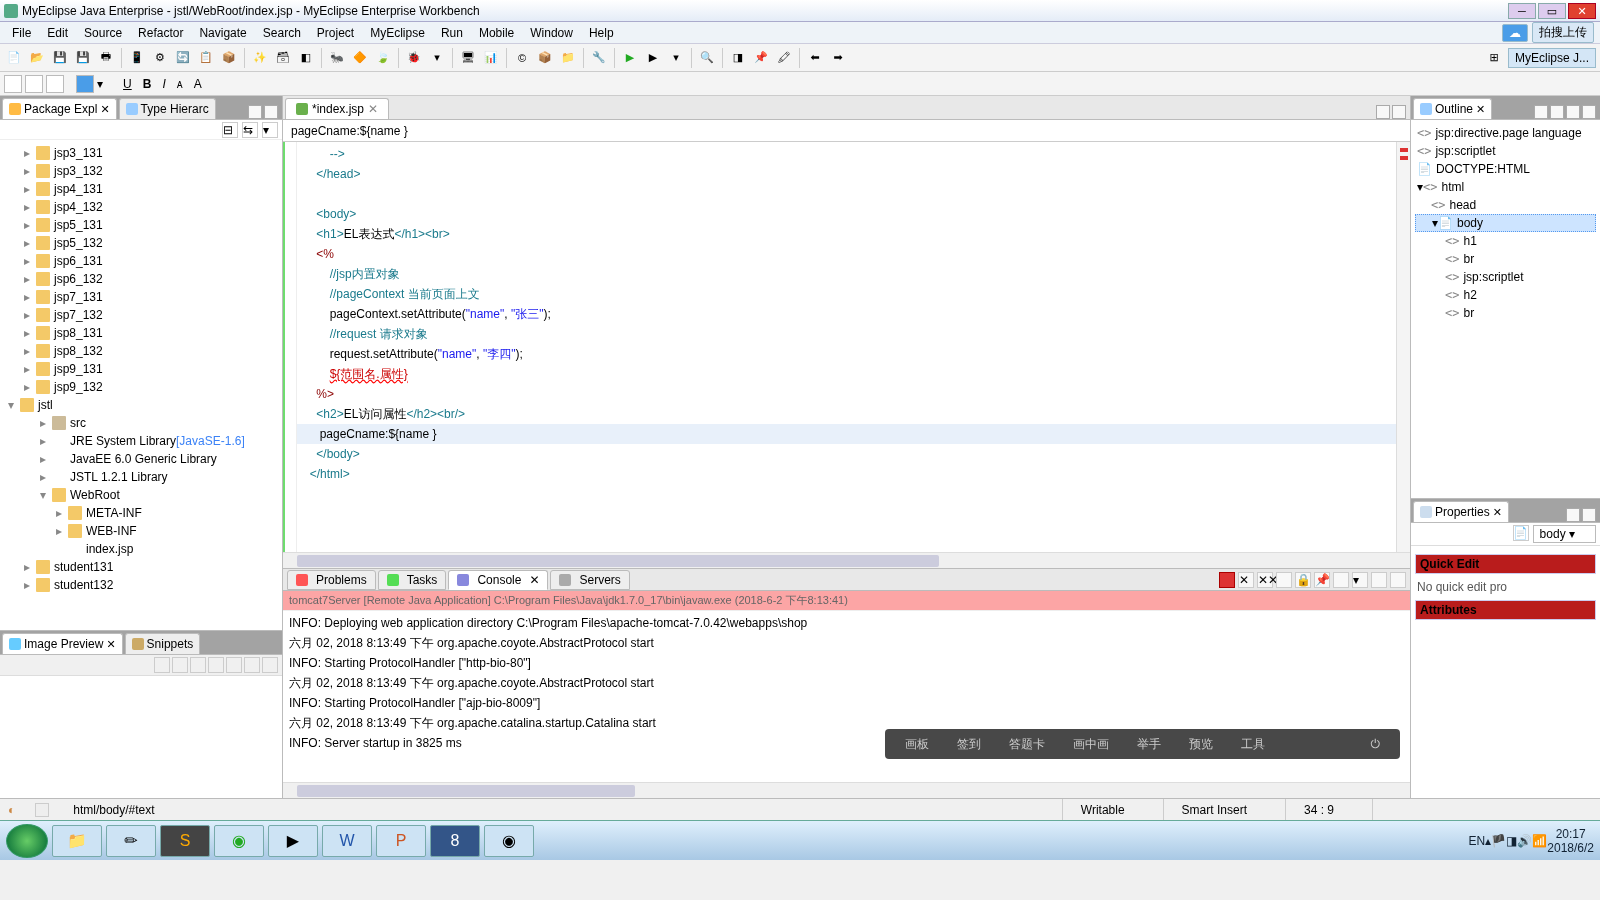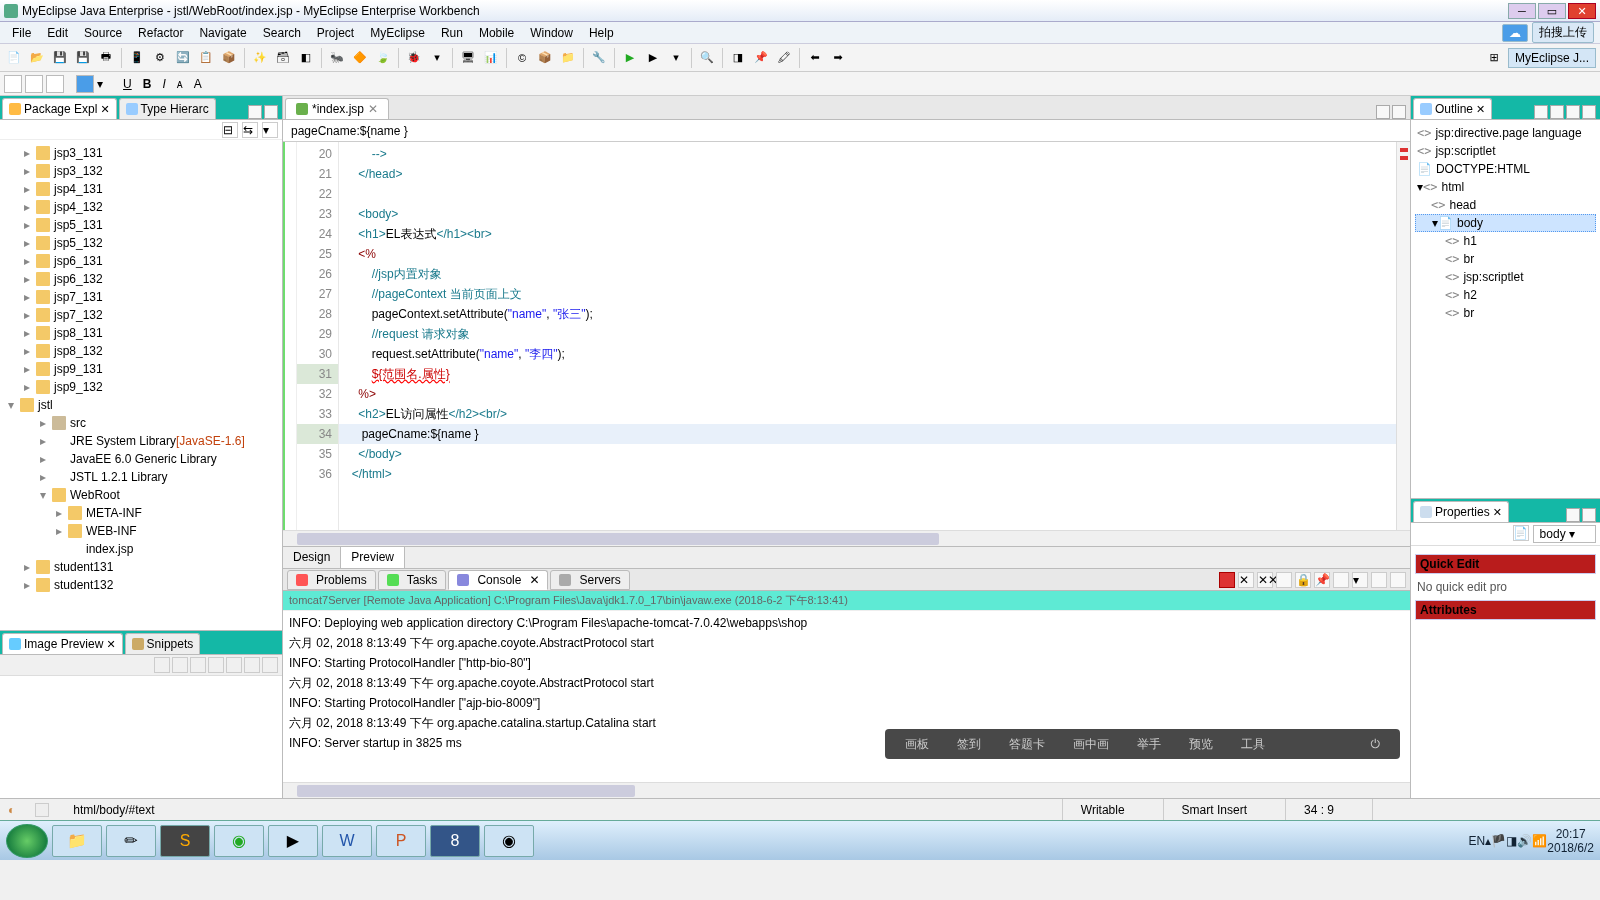--- a/index.html
+++ b/index.html
@@ -21,33 +21,33 @@
 .toolbar .tb { width: 20px; height: 20px; border: 1px solid transparent; border-radius: 2px; display: inline-flex; align-items: center; justify-content: center; cursor: pointer; font-size: 11px; }
 .toolbar .sep { width: 1px; height: 20px; background: #ccc; margin: 0 2px; }
 .toolbar2 { height: 24px; background: #f4f4f4; border-bottom: 1px solid #ccc; display: flex; align-items: center; padding: 0 4px; gap: 3px; }
 .toolbar2 .tb2 { width: 18px; height: 18px; border: 1px solid #bbb; background: #fff; }
 
 .workbench { display: flex; height: 702px; }
 .left { width: 283px; display: flex; flex-direction: column; border-right: 1px solid #bbb; }
 .center { flex: 1; display: flex; flex-direction: column; }
 .right { width: 190px; border-left: 1px solid #bbb; display: flex; flex-direction: column; background: #fff; }
 
-.view-tabs { height: 24px; background: #14b8a6; display: flex; align-items: flex-end; border-bottom: 1px solid #bbb; padding-top: 2px; }
+.view-tabs { height: 24px; background: #a3a3a3; display: flex; align-items: flex-end; border-bottom: 1px solid #bbb; padding-top: 2px; }
 .view-tab { padding: 3px 6px; border: 1px solid #bbb; border-bottom: none; background: #fff; margin-left: 2px; border-radius: 3px 3px 0 0; font-size: 11px; display: flex; align-items: center; gap: 3px; cursor: pointer; }
 .view-tab.inactive { background: #eee; }
 .view-tab .vi { width: 12px; height: 12px; background: #fb4; border-radius: 2px; }
 .view-mini { margin-left: auto; display: flex; gap: 2px; padding-right: 4px; }
 .view-mini span { width: 14px; height: 14px; border: 1px solid #aaa; background: #f8f8f8; cursor: pointer; }
 
 .tree { flex: 1; overflow: auto; background: #fff; padding: 4px 0; }
 .tree-row { display: flex; align-items: center; height: 18px; padding-left: 8px; cursor: pointer; }
 .tree-row .ti { width: 14px; height: 14px; margin-right: 4px; font-size: 10px; text-align: center; line-height: 14px; }
 .tree-row .folder { background: #f4c968; border-radius: 1px; }
 .tree-row .pkg { background: #cb9; border-radius: 1px; }
-.tree-row .lib { color: #c2410c; }
+.tree-row .lib { color: #3b82f6; }
 .indent1 { padding-left: 24px; } .indent2 { padding-left: 40px; } .indent3 { padding-left: 56px; }
 
 .img-preview { height: 168px; border-top: 1px solid #bbb; display: flex; flex-direction: column; }
 .ipv-body { flex: 1; background: #fff; overflow: auto; }
 .ipv-toolbar { display: flex; gap: 2px; padding: 2px 4px; border-bottom: 1px solid #ddd; justify-content: flex-end; }
 .ipv-toolbar span { width: 16px; height: 16px; border: 1px solid #ccc; }
 
 .editor-tabs { height: 24px; background: #e8e8e8; display: flex; align-items: flex-end; border-bottom: 1px solid #bbb; }
 .editor-tab { padding: 3px 10px; border: 1px solid #bbb; border-bottom: none; background: #fff; margin-left: 2px; border-radius: 3px 3px 0 0; display: flex; align-items: center; gap: 4px; cursor: pointer; }
 .editor-tab .ei { width: 12px; height: 12px; background: #6ab04c; border-radius: 2px; }
@@ -72,21 +72,21 @@
 .hscroll .thumb { position: absolute; left: 14px; top: 2px; height: 12px; width: 57%; background: #ccd; border-radius: 2px; }
 
 .bottom-views { height: 230px; border-top: 1px solid #bbb; display: flex; flex-direction: column; }
 .bv-tabs { height: 22px; background: #e8e8e8; display: flex; align-items: center; border-bottom: 1px solid #bbb; padding-left: 4px; gap: 2px; }
 .bv-tab { padding: 2px 8px; border: 1px solid #bbb; background: #eee; border-radius: 3px 3px 0 0; display: flex; gap: 8px; align-items: center; cursor: pointer; }
 .bv-tab.active { background: #fff; border-bottom-color: #fff; }
 .bv-tab .bi { width: 12px; height: 12px; border-radius: 2px; }
 .bv-tabs .btns { margin-left: auto; display: flex; gap: 3px; padding-right: 4px; }
 .bv-tabs .btns span { width: 16px; height: 16px; border: 1px solid #ccc; background: #f8f8f8; cursor: pointer; }
 .bv-tabs .btns .stop { background: #d33; border-color: #a00; }
-.console-desc { padding: 2px 6px; color: #666; font-size: 11px; background: #5eead4; border-bottom: 1px solid #eee; }
+.console-desc { padding: 2px 6px; color: #666; font-size: 11px; background: #fca5a5; border-bottom: 1px solid #eee; }
 .console-out { flex: 1; background: #fff; font-family: Consolas, monospace; font-size: 14px; padding: 2px 6px; overflow: hidden; line-height: 20px; position: relative; }
 .taskbar-overlay { position: absolute; right: 10px; top: 118px; height: 30px; width: 515px; background: rgba(40,40,40,0.85); border-radius: 4px; display: flex; align-items: center; gap: 28px; padding: 0 20px; color: #ccc; }
 .taskbar-overlay .pwr { margin-left: auto; }
 
 .outline-body { flex: 1; background: #fff; padding: 4px; overflow: auto; }
 .outline-row { display: flex; align-items: center; height: 18px; cursor: pointer; }
 .outline-row .oi { margin-right: 4px; color: #888; font-family: monospace; }
 .oind0{padding-left:2px}.oind1{padding-left:16px}.oind2{padding-left:30px}
 .outline-row.sel { background: #cde4ff; border: 1px dotted #59e; }
 
@@ -384,52 +384,29 @@
         <span class="close">✕</span>
       </div>
       <div class="view-mini">
           <span></span>
           <span></span>
         </div>
     </div>
     <div class="breadcrumb"><span>pageCname:${name }</span></div>
     <div class="editor-area">
       <div class="folding"></div>
-      <div class="gutter" id="gutter">
-          <div>20</div>
-          <div>21</div>
-          <div>22</div>
-          <div>23</div>
-          <div>24</div>
-          <div>25</div>
-          <div>26</div>
-          <div>27</div>
-          <div>28</div>
-          <div>29</div>
-          <div>30</div>
-          <div class="hl">31</div>
-          <div>32</div>
-          <div>33</div>
-          <div class="hl">34</div>
-          <div>35</div>
-          <div>36</div>
-        </div>
       <div class="code" id="code"><div class="line">        <span class="tag">--&gt;</span></div><div class="line">    <span class="tag">&lt;/head&gt;</span></div><div class="line"></div><div class="line">    <span class="tag">&lt;body&gt;</span></div><div class="line">    <span class="tag">&lt;h1&gt;</span>EL表达式<span class="tag">&lt;/h1&gt;&lt;br&gt;</span></div><div class="line">    <span class="kw">&lt;%</span></div><div class="line">        <span class="cmt">//jsp内置对象</span></div><div class="line">        <span class="cmt">//pageContext</span> <span class="cmt">当前页面上文</span></div><div class="line">        pageContext.setAttribute(<span class="str">"name"</span>, <span class="str">"张三"</span>);</div><div class="line">        <span class="cmt">//request</span> <span class="cmt">请求对象</span></div><div class="line">        request.setAttribute(<span class="str">"name"</span>, <span class="str">"李四"</span>);</div><div class="line">        <span class="err">${范围名.属性}</span></div><div class="line">    <span class="kw">%&gt;</span></div><div class="line">    <span class="tag">&lt;h2&gt;</span>EL访问属性<span class="tag">&lt;/h2&gt;&lt;br/&gt;</span></div><div class="line hl">     pageCname:${name }</div><div class="line">    <span class="tag">&lt;/body&gt;</span></div><div class="line">  <span class="tag">&lt;/html&gt;</span></div></div>
       <div class="overview">
         <div class="mark" style="top:6px;background:#d33"></div>
         <div class="mark" style="top:14px;background:#d33"></div>
       </div>
     </div>
     <div class="hscroll">
         <div class="thumb"></div>
       </div>
-    <div class="editor-bottom-tabs">
-      <div class="ebt">Design</div>
-      <div class="ebt active">Preview</div>
-    </div>
 
     <div class="bottom-views">
       <div class="bv-tabs">
         <div class="bv-tab">
             <span class="bi" style="background:#f55"></span>
             <span>Problems</span>
           </div>
         <div class="bv-tab">
             <span class="bi" style="background:#5d5"></span>
             <span>Tasks</span>

